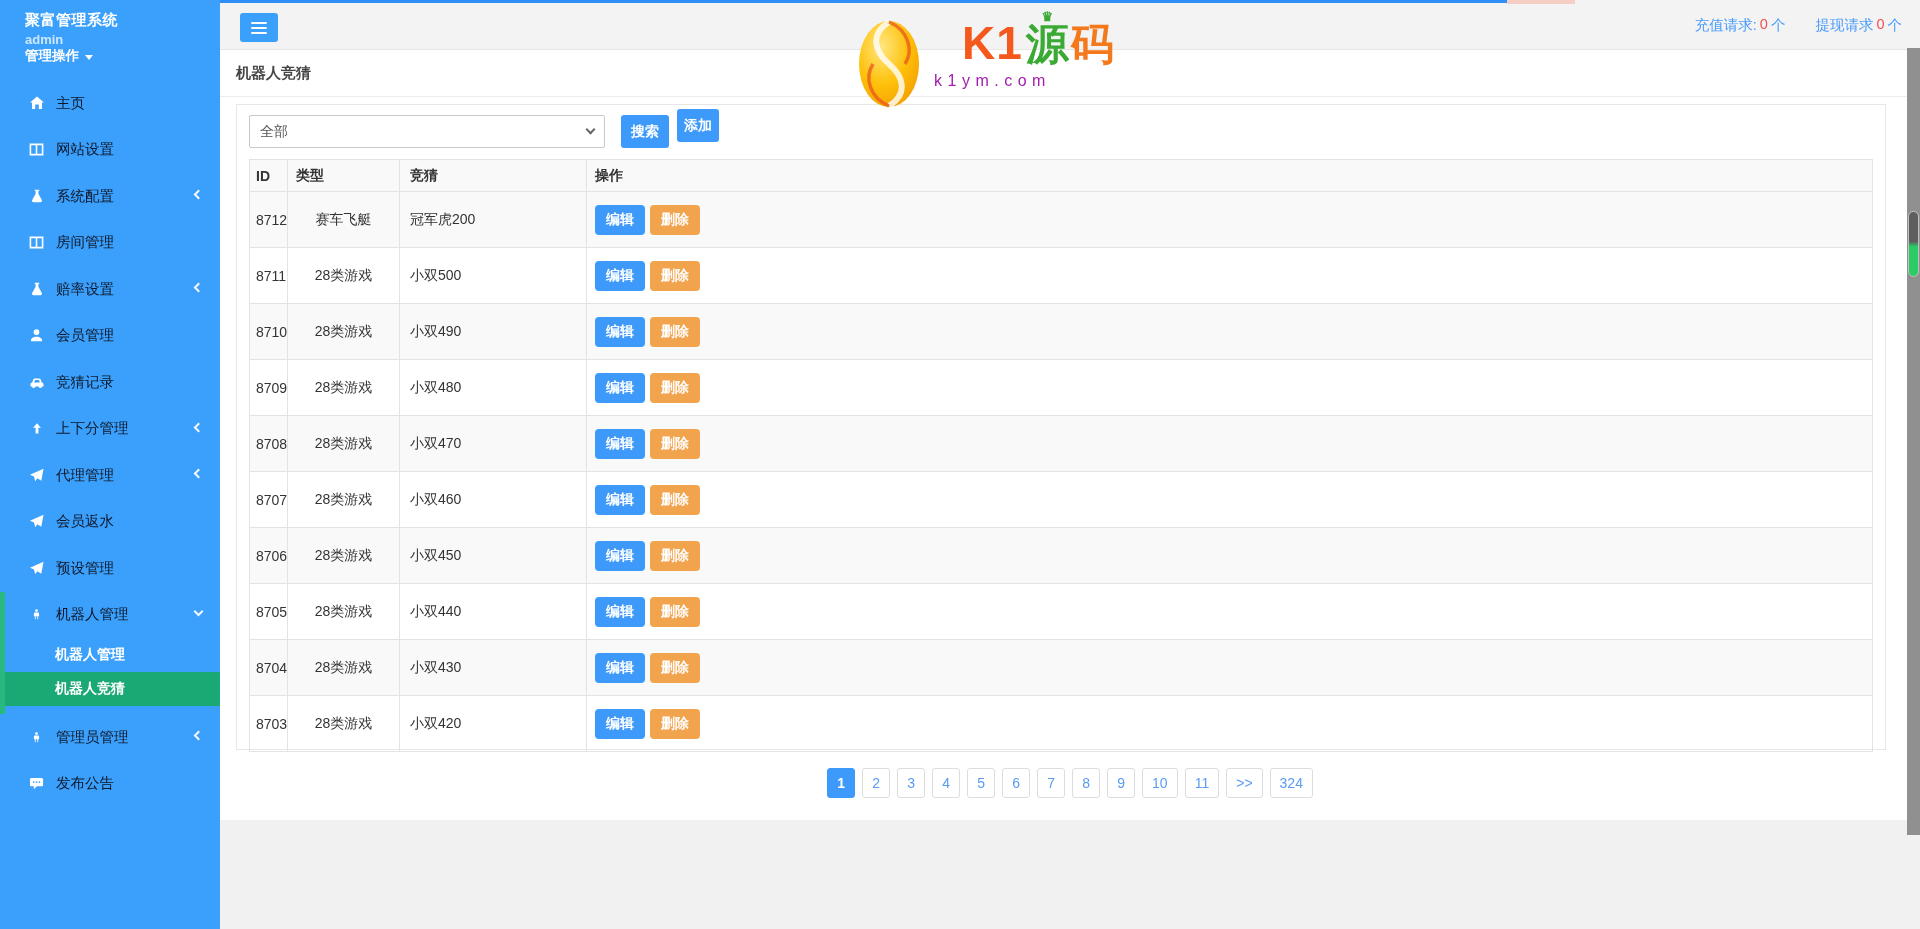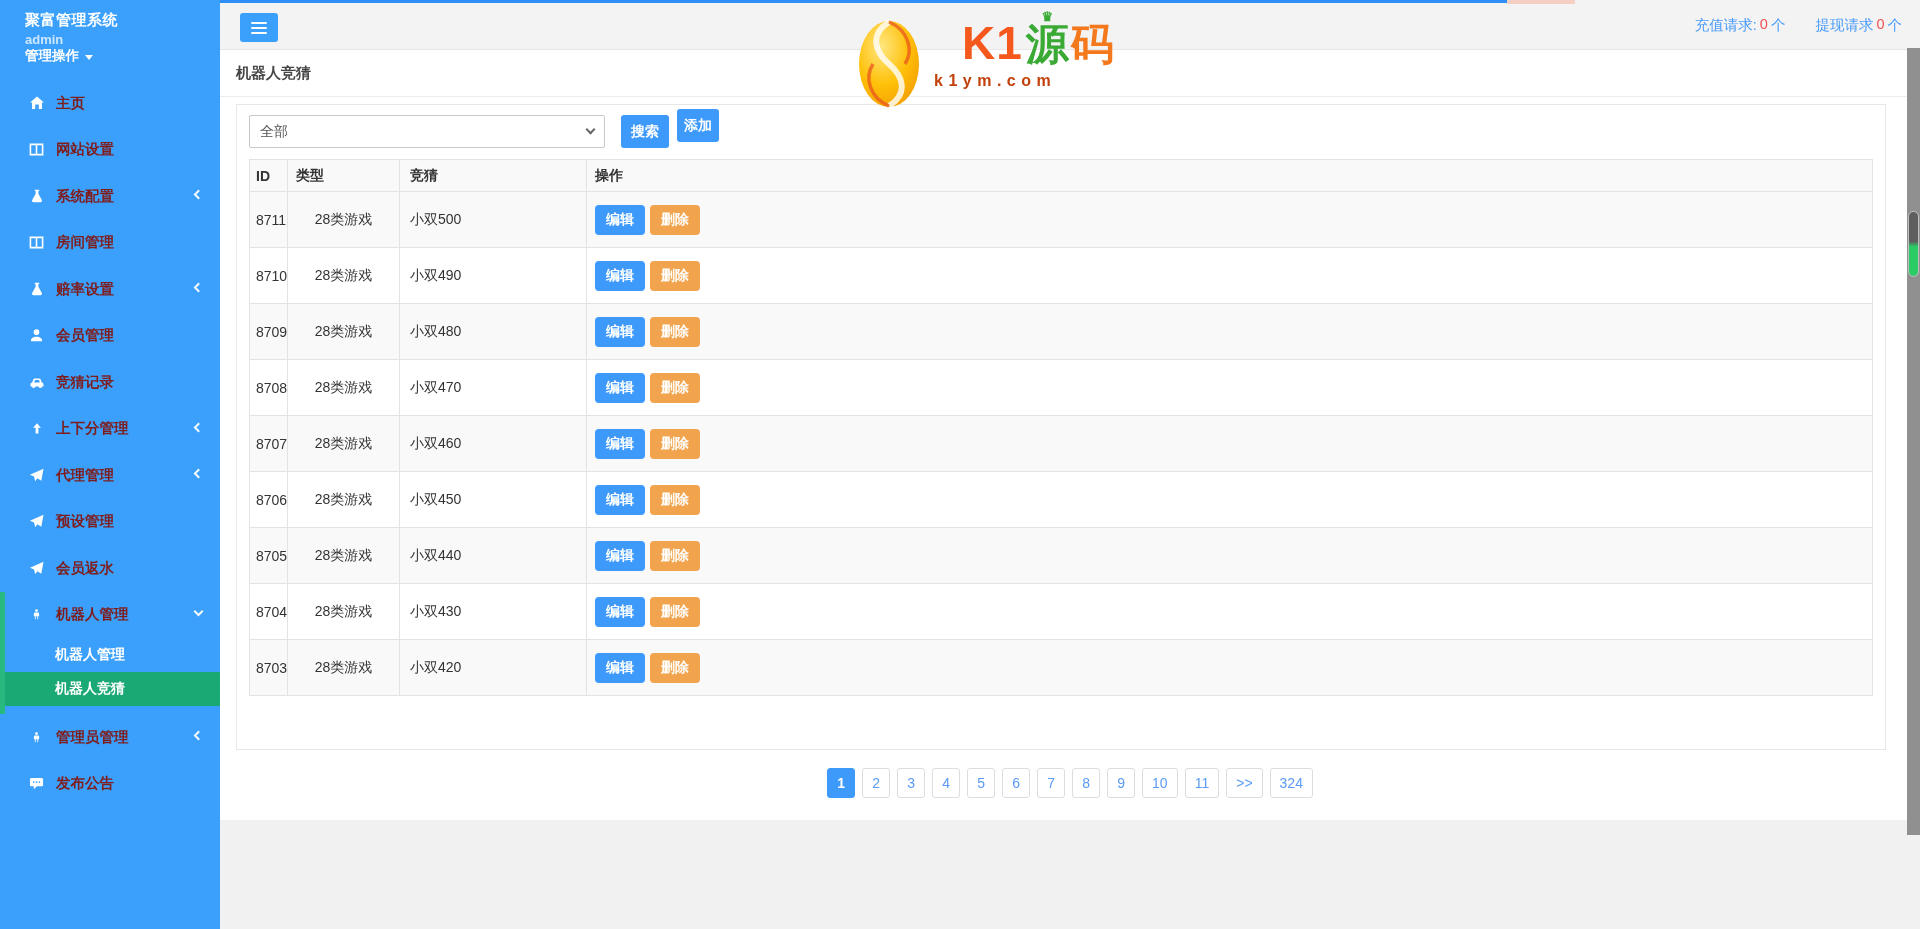--- a/index.html
+++ b/index.html
@@ -13,21 +13,21 @@
   .brand { position:absolute; left:25px; top:11px; font-size:15px; font-weight:700; letter-spacing:.5px; }
   .side-user { position:absolute; left:25px; top:32px; font-size:13px; font-weight:700; color:rgba(255,255,255,.75); }
   .side-toggle { position:absolute; left:25px; top:47px; font-size:13.5px; font-weight:700; cursor:pointer; display:flex; align-items:center; }
   .caret-down { width:0; height:0; border-left:4px solid transparent; border-right:4px solid transparent;
                 border-top:5px solid #fff; margin-left:6px; margin-top:2px; }
   .menu { position:absolute; left:0; top:80px; width:220px; list-style:none; }
   .menu li { list-style:none; }
   .menu-item { position:relative; }
   .mi-row { height:46.5px; display:flex; align-items:center; padding-left:28px; cursor:pointer; position:relative; }
   .mi-icon { width:17px; margin-right:11px; display:flex; align-items:center; justify-content:center; }
-  .mi-label { font-size:14.5px; font-weight:700; color:#7f1d1d; }
+  .mi-label { font-size:14.5px; font-weight:400; color:#0f172a; }
   .chev { position:absolute; right:18px; top:50%; width:7px; height:7px; margin-top:-5px;
           border-left:2px solid rgba(255,255,255,.95); border-bottom:2px solid rgba(255,255,255,.95); }
   .chev-left { transform:rotate(45deg); }
   .chev-down { transform:rotate(-45deg); margin-top:-7px; }
   .menu-item.group::before { content:""; position:absolute; left:0; top:0; bottom:0; width:5px; background:#27b97f; }
   .submenu { padding-bottom:8px; }
   .submenu-item { height:34px; display:flex; align-items:center; padding-left:55px;
                   font-size:14px; font-weight:700; color:#fff; cursor:pointer; }
   .submenu-item.active { background:#1aa874; }
 
@@ -50,22 +50,22 @@
 
   
   .logo { position:absolute; left:858px; top:20px; display:flex; z-index:5; }
   .logo-text { margin-left:10px; }
   .logo-line1 { display:flex; align-items:flex-end; font-weight:700; line-height:1; }
   .lg-k1 { font-size:46px; color:#f4581c; letter-spacing:1px;margin-left:32px; }
   .lg-yuan { font-size:43px; color:#3aaa35; position:relative; margin-left:3px; }
   .lg-crown { position:absolute; left:50%; top:-13px; transform:translateX(-50%);
               font-size:13px; color:#3aaa35; line-height:1; }
   .lg-ma { font-size:43px; color:#f4781c; margin-left:2px; }
-  .logo-domain { margin-top:6px; padding-left:4px; font-size:16px; font-weight:700;
-                 color:#c2410c; letter-spacing:5.5px; }
+  .logo-domain { margin-top:6px; padding-left:4px; font-size:16px; font-weight:400;
+                 color:#a21caf; letter-spacing:5.5px; }
 
   
   .main { position:absolute; left:220px; right:0; top:97px; height:723px; background:#fff; }
   .panel { position:absolute; left:16px; top:7px; width:1650px; height:646px;
            background:#fff; border:1px solid #e7e7e7; }
   .select-box { position:absolute; left:12px; top:10px; width:356px; height:33px; background:#fff;
                 border:1px solid #c9c9c9; border-radius:2px; display:flex; align-items:center;
                 padding:0 10px; font-size:14px; color:#555; cursor:pointer; }
   .select-chev { margin-left:auto; width:7px; height:7px; border-left:2px solid #666;
                  border-bottom:2px solid #666; transform:rotate(-45deg); margin-top:-4px; }
@@ -213,31 +213,31 @@
             <span class="chev chev-left"></span>
           </div>
         </li>
         <li class="menu-item">
           <div class="mi-row">
             <span class="mi-icon">
               <svg viewBox="0 0 16 16" width="15" height="15">
                 <path fill="#fff" d="M15.5.7 1 7.2l4.4 1.9L6.6 14l2.3-3.2 4.2 2.7z"></path>
               </svg>
             </span>
+            <span class="mi-label">会员返水</span>
+          </div>
+        </li>
+        <li class="menu-item">
+          <div class="mi-row">
+            <span class="mi-icon">
+              <svg viewBox="0 0 16 16" width="15" height="15">
+                <path fill="#fff" d="M15.5.7 1 7.2l4.4 1.9L6.6 14l2.3-3.2 4.2 2.7z"></path>
+              </svg>
+            </span>
             <span class="mi-label">预设管理</span>
-          </div>
-        </li>
-        <li class="menu-item">
-          <div class="mi-row">
-            <span class="mi-icon">
-              <svg viewBox="0 0 16 16" width="15" height="15">
-                <path fill="#fff" d="M15.5.7 1 7.2l4.4 1.9L6.6 14l2.3-3.2 4.2 2.7z"></path>
-              </svg>
-            </span>
-            <span class="mi-label">会员返水</span>
           </div>
         </li>
         <li class="menu-item group">
           <div class="mi-row">
             <span class="mi-icon">
               <svg viewBox="0 0 16 16" width="11" height="15">
                 <circle cx="8" cy="2.3" r="2.1" fill="#fff"></circle>
                 <path fill="#fff" d="M5.8 5h4.4c.9 0 1.6.7 1.6 1.6v4h-1.4V15H9.2v-4.4H6.8V15H5.6v-4.4H4.2v-4C4.2 5.7 4.9 5 5.8 5z"></path>
               </svg>
             </span>
@@ -354,20 +354,26 @@
         <thead>
           <tr>
             <th class="c-id">ID</th>
             <th>类型</th>
             <th class="c-guess">竞猜</th>
             <th>操作</th>
           </tr>
         </thead>
         <tbody id="table-body">
             <tr>
+              <td class="c-id-td">8712</td>
+              <td class="c-type-td">赛车飞艇</td>
+              <td class="c-guess-td">冠军虎200</td>
+              <td class="c-ops-td"><button class="btn-edit">编辑</button><button class="btn-del">删除</button></td>
+            </tr>
+            <tr>
               <td class="c-id-td">8711</td>
               <td class="c-type-td">28类游戏</td>
               <td class="c-guess-td">小双500</td>
               <td class="c-ops-td"><button class="btn-edit">编辑</button><button class="btn-del">删除</button></td>
             </tr>
             <tr>
               <td class="c-id-td">8710</td>
               <td class="c-type-td">28类游戏</td>
               <td class="c-guess-td">小双490</td>
               <td class="c-ops-td"><button class="btn-edit">编辑</button><button class="btn-del">删除</button></td>

